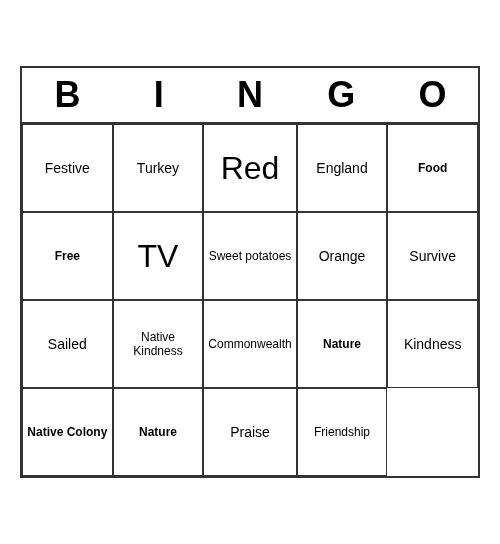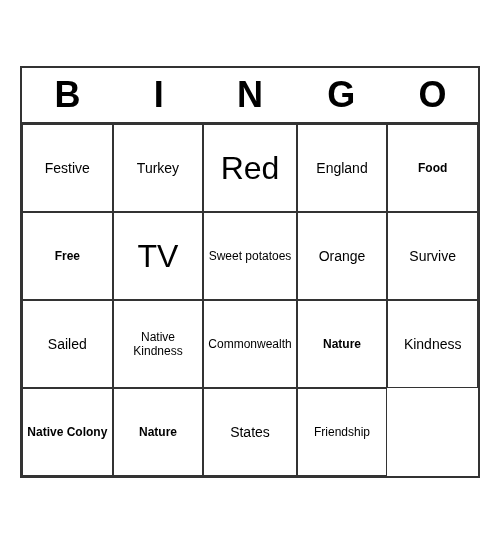--- a/index.html
+++ b/index.html
@@ -98,16 +98,16 @@
       <div class="bingo-cell small-text">Sweet potatoes</div>
       <div class="bingo-cell normal-text">Orange</div>
       <div class="bingo-cell normal-text">Survive</div>
       <div class="bingo-cell normal-text">Sailed</div>
       <div class="bingo-cell small-text">Native Kindness</div>
       <div class="bingo-cell small-text">Commonwealth</div>
       <div class="bingo-cell medium-text">Nature</div>
       <div class="bingo-cell normal-text">Kindness</div>
       <div class="bingo-cell medium-text">Native Colony</div>
       <div class="bingo-cell medium-text">Nature</div>
-      <div class="bingo-cell normal-text">States</div>
+      <div class="bingo-cell normal-text">Praise</div>
       <div class="bingo-cell small-text">Friendship</div>
     </div>
 </div>
 
 </body></html>

